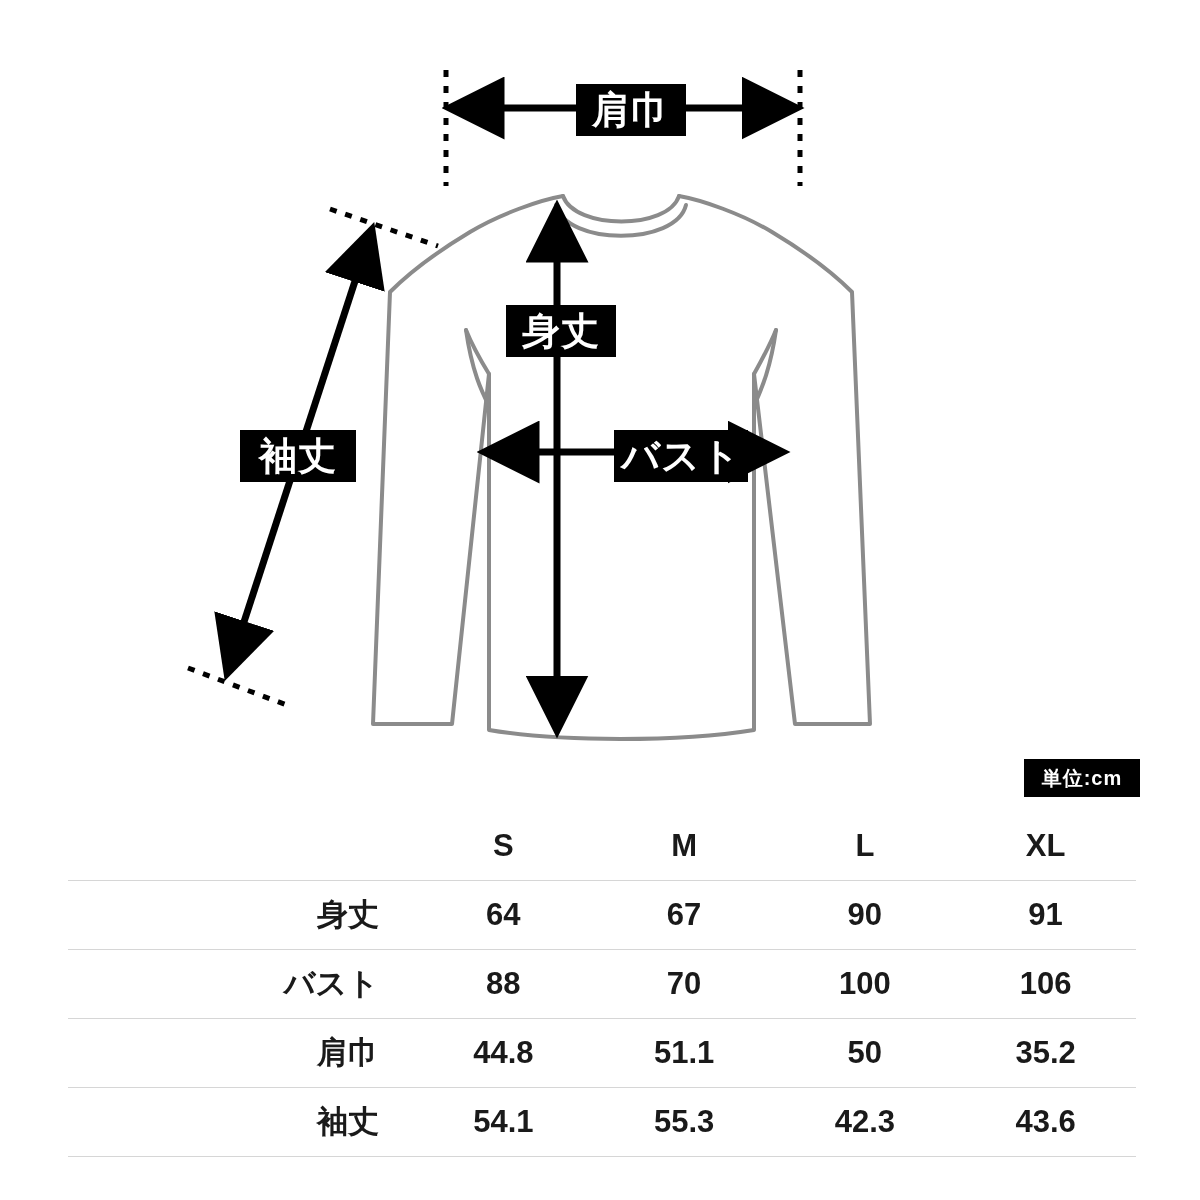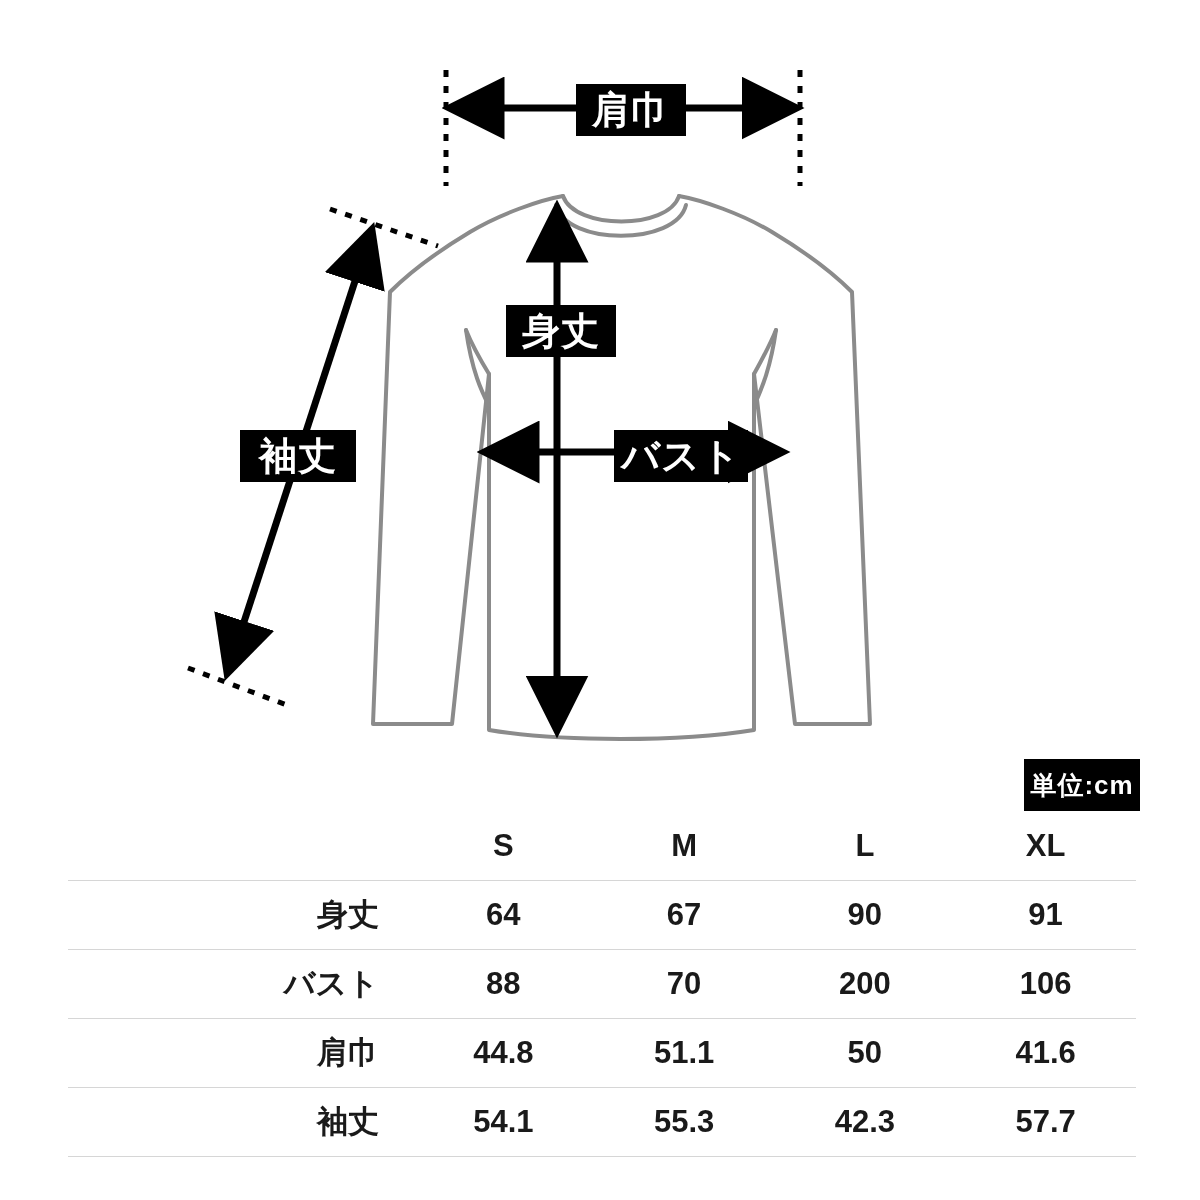--- a/index.html
+++ b/index.html
@@ -63,22 +63,22 @@
     left: 240px;
     top: 430px;
     width: 116px;
     height: 52px;
     font-size: 38px;
   }
   #label-unit {
     left: 1024px;
     top: 759px;
     width: 116px;
-    height: 52px;
-    font-size: 26px;
+    height: 38px;
+    font-size: 20px;
     font-weight: 700;
   }
 
   #size-table {
     position: absolute;
     left: 68px;
     top: 812px;
     width: 1068px;
     border-collapse: collapse;
   }
@@ -198,31 +198,31 @@
       <td class="rowhead">身丈</td>
       <td class="val">64</td>
       <td class="val">67</td>
       <td class="val">90</td>
       <td class="val">91</td>
     </tr>
     <tr>
       <td class="rowhead">バスト</td>
       <td class="val">88</td>
       <td class="val">70</td>
-      <td class="val">200</td>
+      <td class="val">100</td>
       <td class="val">106</td>
     </tr>
     <tr>
       <td class="rowhead">肩巾</td>
       <td class="val">44.8</td>
       <td class="val">51.1</td>
       <td class="val">50</td>
-      <td class="val">41.6</td>
+      <td class="val">35.2</td>
     </tr>
     <tr>
       <td class="rowhead">袖丈</td>
       <td class="val">54.1</td>
       <td class="val">55.3</td>
       <td class="val">42.3</td>
-      <td class="val">57.7</td>
+      <td class="val">43.6</td>
     </tr>
   </tbody>
 </table>
 
 </body></html>

